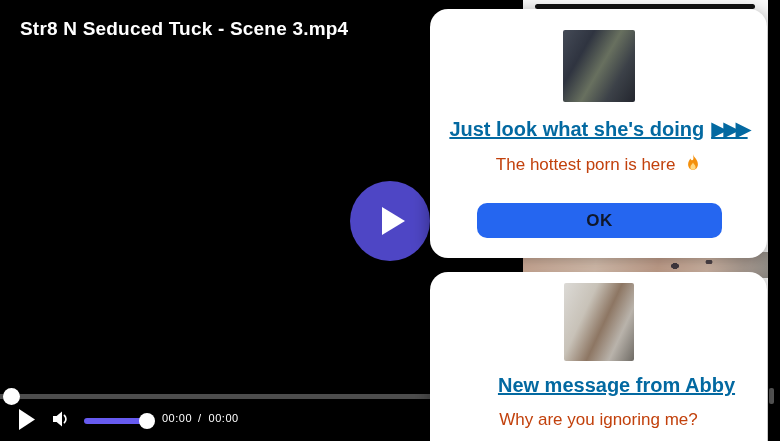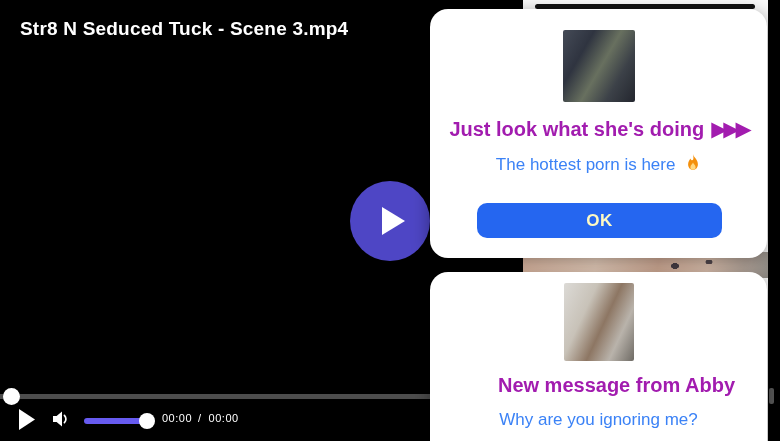--- a/index.html
+++ b/index.html
@@ -39,27 +39,27 @@
          box-shadow:0 4px 18px rgba(0,0,0,.4);text-align:center;}
   .popup-offer{top:9px;height:249px;}
   .popup-message{top:272px;height:210px;}
 
   .thumb{margin:0 auto;border-radius:2px;}
   .thumb-offer{width:72px;height:72px;margin-top:21px;
     background:linear-gradient(120deg,#454b57 0%,#2f3440 28%,#68705f 52%,#3c4148 74%,#23262e 100%);}
   .thumb-message{width:70px;height:78px;margin-top:11px;
     background:linear-gradient(115deg,#dcdad6 0%,#c8c2b8 32%,#8d7663 55%,#b9b3ab 76%,#6e6a64 100%);}
 
-  .popup-title{margin-top:15px;font-size:20px;font-weight:700;color:#a21caf;white-space:nowrap;}
+  .popup-title{margin-top:15px;font-size:20px;font-weight:700;color:#0369a1;white-space:nowrap;text-decoration:underline;}
   .popup-title .arrows{letter-spacing:-4px;margin-left:7px;font-size:21px;}
-  .popup-sub{margin-top:13px;font-size:17px;color:#3b82f6;white-space:nowrap;}
+  .popup-sub{margin-top:13px;font-size:17px;color:#c2410c;white-space:nowrap;}
   .popup-sub svg{vertical-align:-3px;margin-left:5px;}
 
   .ok-btn{position:absolute;left:47px;bottom:20px;width:245px;height:35px;border:none;border-radius:10px;
-          background:#2566f0;color:#fef9c3;font-size:17px;font-weight:700;cursor:pointer;
+          background:#2566f0;color:#0f172a;font-size:17px;font-weight:700;cursor:pointer;
           font-family:"Liberation Sans","DejaVu Sans",sans-serif;letter-spacing:.5px;}
   .popup-message .popup-title{margin-top:13px;margin-left:36px;}
 </style>
 </head>
 <body>
 
 <div class="stage">
 
   <div class="video-title">Str8 N Seduced Tuck - Scene 3.mp4</div>
 

